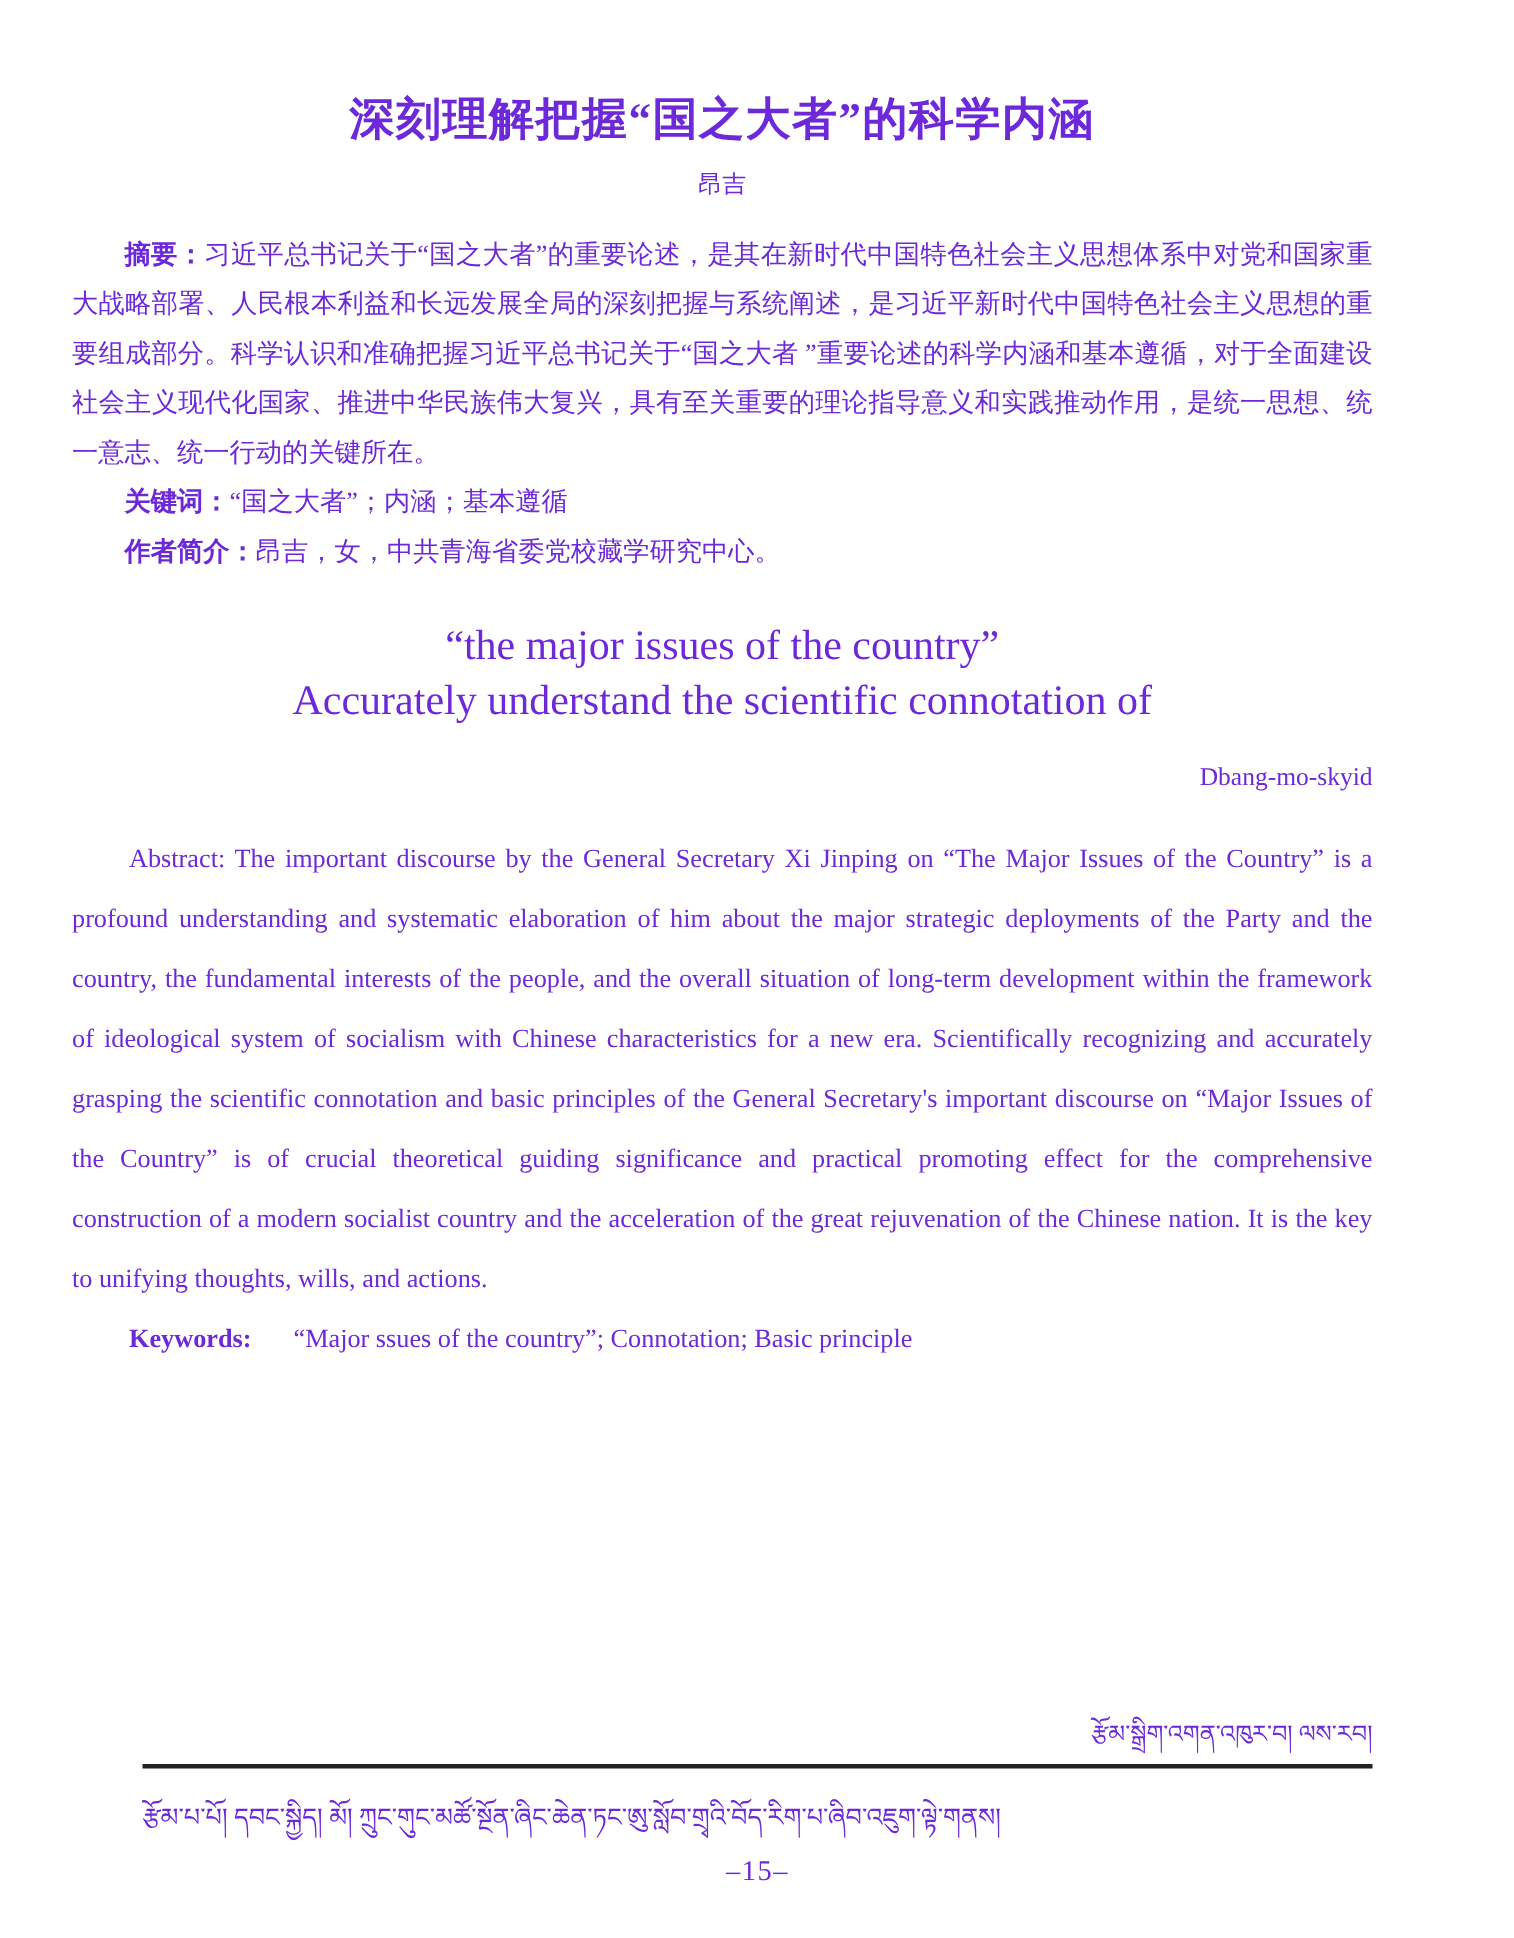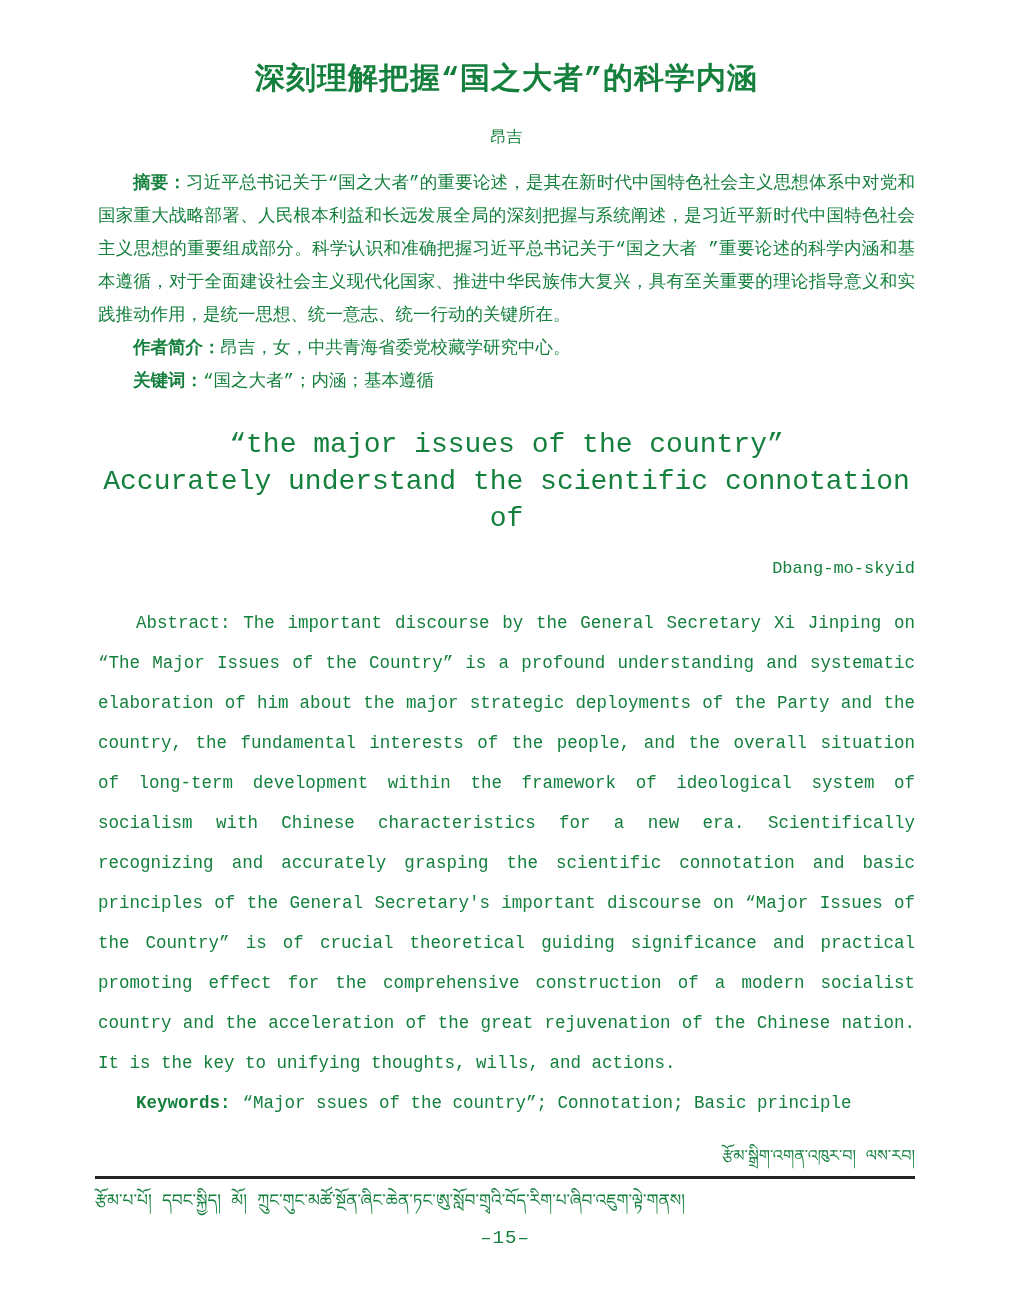--- a/index.html
+++ b/index.html
@@ -6,38 +6,38 @@
     margin: 0;
     padding: 0;
     background: #ffffff;
   }
   .page {
     position: relative;
     width: 1009px;
     height: 1292px;
     margin: 0 auto;
     background: #ffffff;
-    color: #15803d;
+    color: #6d28d9;
     box-sizing: border-box;
-    padding: 46px 94px 0 98px;
-    font-family: Liberation Mono, monospace;
+    padding: 46px 94px 0 48px;
+    font-family: Liberation Serif, serif;
     overflow: hidden;
   }
   .cn-title {
     font-size: 30px;
     font-weight: 700;
     text-align: center;
     margin: 14px 0 0 0;
     letter-spacing: 1px;
     line-height: 40px;
   }
   .cn-author {
     text-align: center;
     font-size: 16px;
-    margin-top: 26px;
+    margin-top: 12px;
     line-height: 24px;
   }
   .cn-abstract {
     font-size: 17.5px;
     line-height: 33px;
     text-align: justify;
     text-indent: 2em;
     margin: 17px 0 0 0;
   }
   .cn-meta {
@@ -70,65 +70,65 @@
     text-indent: 38px;
     margin: 22px 0 0 0;
   }
   .en-keywords {
     font-size: 17.5px;
     line-height: 40px;
     text-indent: 38px;
     margin: 0;
   }
   .kw-val {
-    margin-left: 12px;
+    margin-left: 28px;
   }
   .bottom {
     position: absolute;
     left: 95px;
     right: 94px;
     top: 1142px;
   }
   .tib-editor {
     text-align: right;
     font-size: 16px;
     line-height: 30px;
   }
   .footer-rule {
     border: none;
     border-top: 3px solid #222222;
     margin: 4px 0 0 0;
   }
   .tib-author {
     font-size: 17px;
     line-height: 34px;
-    margin-top: 6px;
+    margin-top: 16px;
     text-align: left;
   }
   .page-num {
     text-align: center;
     font-size: 19px;
     margin-top: 8px;
     letter-spacing: 1px;
   }
 </style>
 </head>
 <body>
 
 <div class="page">
 
   <h1 class="cn-title">深刻理解把握“国之大者”的科学内涵</h1>
 
   <div class="cn-author">昂吉</div>
 
   <p class="cn-abstract"><span class="lbl-b">摘要：</span><span>习近平总书记关于“国之大者”的重要论述，是其在新时代中国特色社会主义思想体系中对党和国家重大战略部署、人民根本利益和长远发展全局的深刻把握与系统阐述，是习近平新时代中国特色社会主义思想的重要组成部分。科学认识和准确把握习近平总书记关于“国之大者 ”重要论述的科学内涵和基本遵循，对于全面建设社会主义现代化国家、推进中华民族伟大复兴，具有至关重要的理论指导意义和实践推动作用，是统一思想、统一意志、统一行动的关键所在。</span></p>
 
+  <p class="cn-meta"><span class="lbl-b">关键词：</span><span>“国之大者”；内涵；基本遵循</span></p>
+
   <p class="cn-meta"><span class="lbl-b">作者简介：</span><span>昂吉，女，中共青海省委党校藏学研究中心。</span></p>
-
-  <p class="cn-meta"><span class="lbl-b">关键词：</span><span>“国之大者”；内涵；基本遵循</span></p>
 
   <div class="en-title">
     <div>“the major issues of the country”</div>
     <div>Accurately understand the scientific connotation of</div>
   </div>
 
   <div class="en-author">Dbang-mo-skyid</div>
 
   <p class="en-abstract"><span>Abstract:</span>
 <span>The important discourse by the General Secretary Xi Jinping on “The Major Issues of the Country” is a profound understanding and systematic elaboration of him about the major strategic deployments of the Party and the country, the fundamental interests of the people, and the overall situation of long-term development within the framework of ideological system of socialism with Chinese characteristics for a new era. Scientifically recognizing and accurately grasping the scientific connotation and basic principles of the General Secretary's important discourse on “Major Issues of the Country” is of crucial theoretical guiding significance and practical promoting effect for the comprehensive construction of a modern socialist country and the acceleration of the great rejuvenation of the Chinese nation. It is the key to unifying thoughts, wills, and actions.</span></p>

